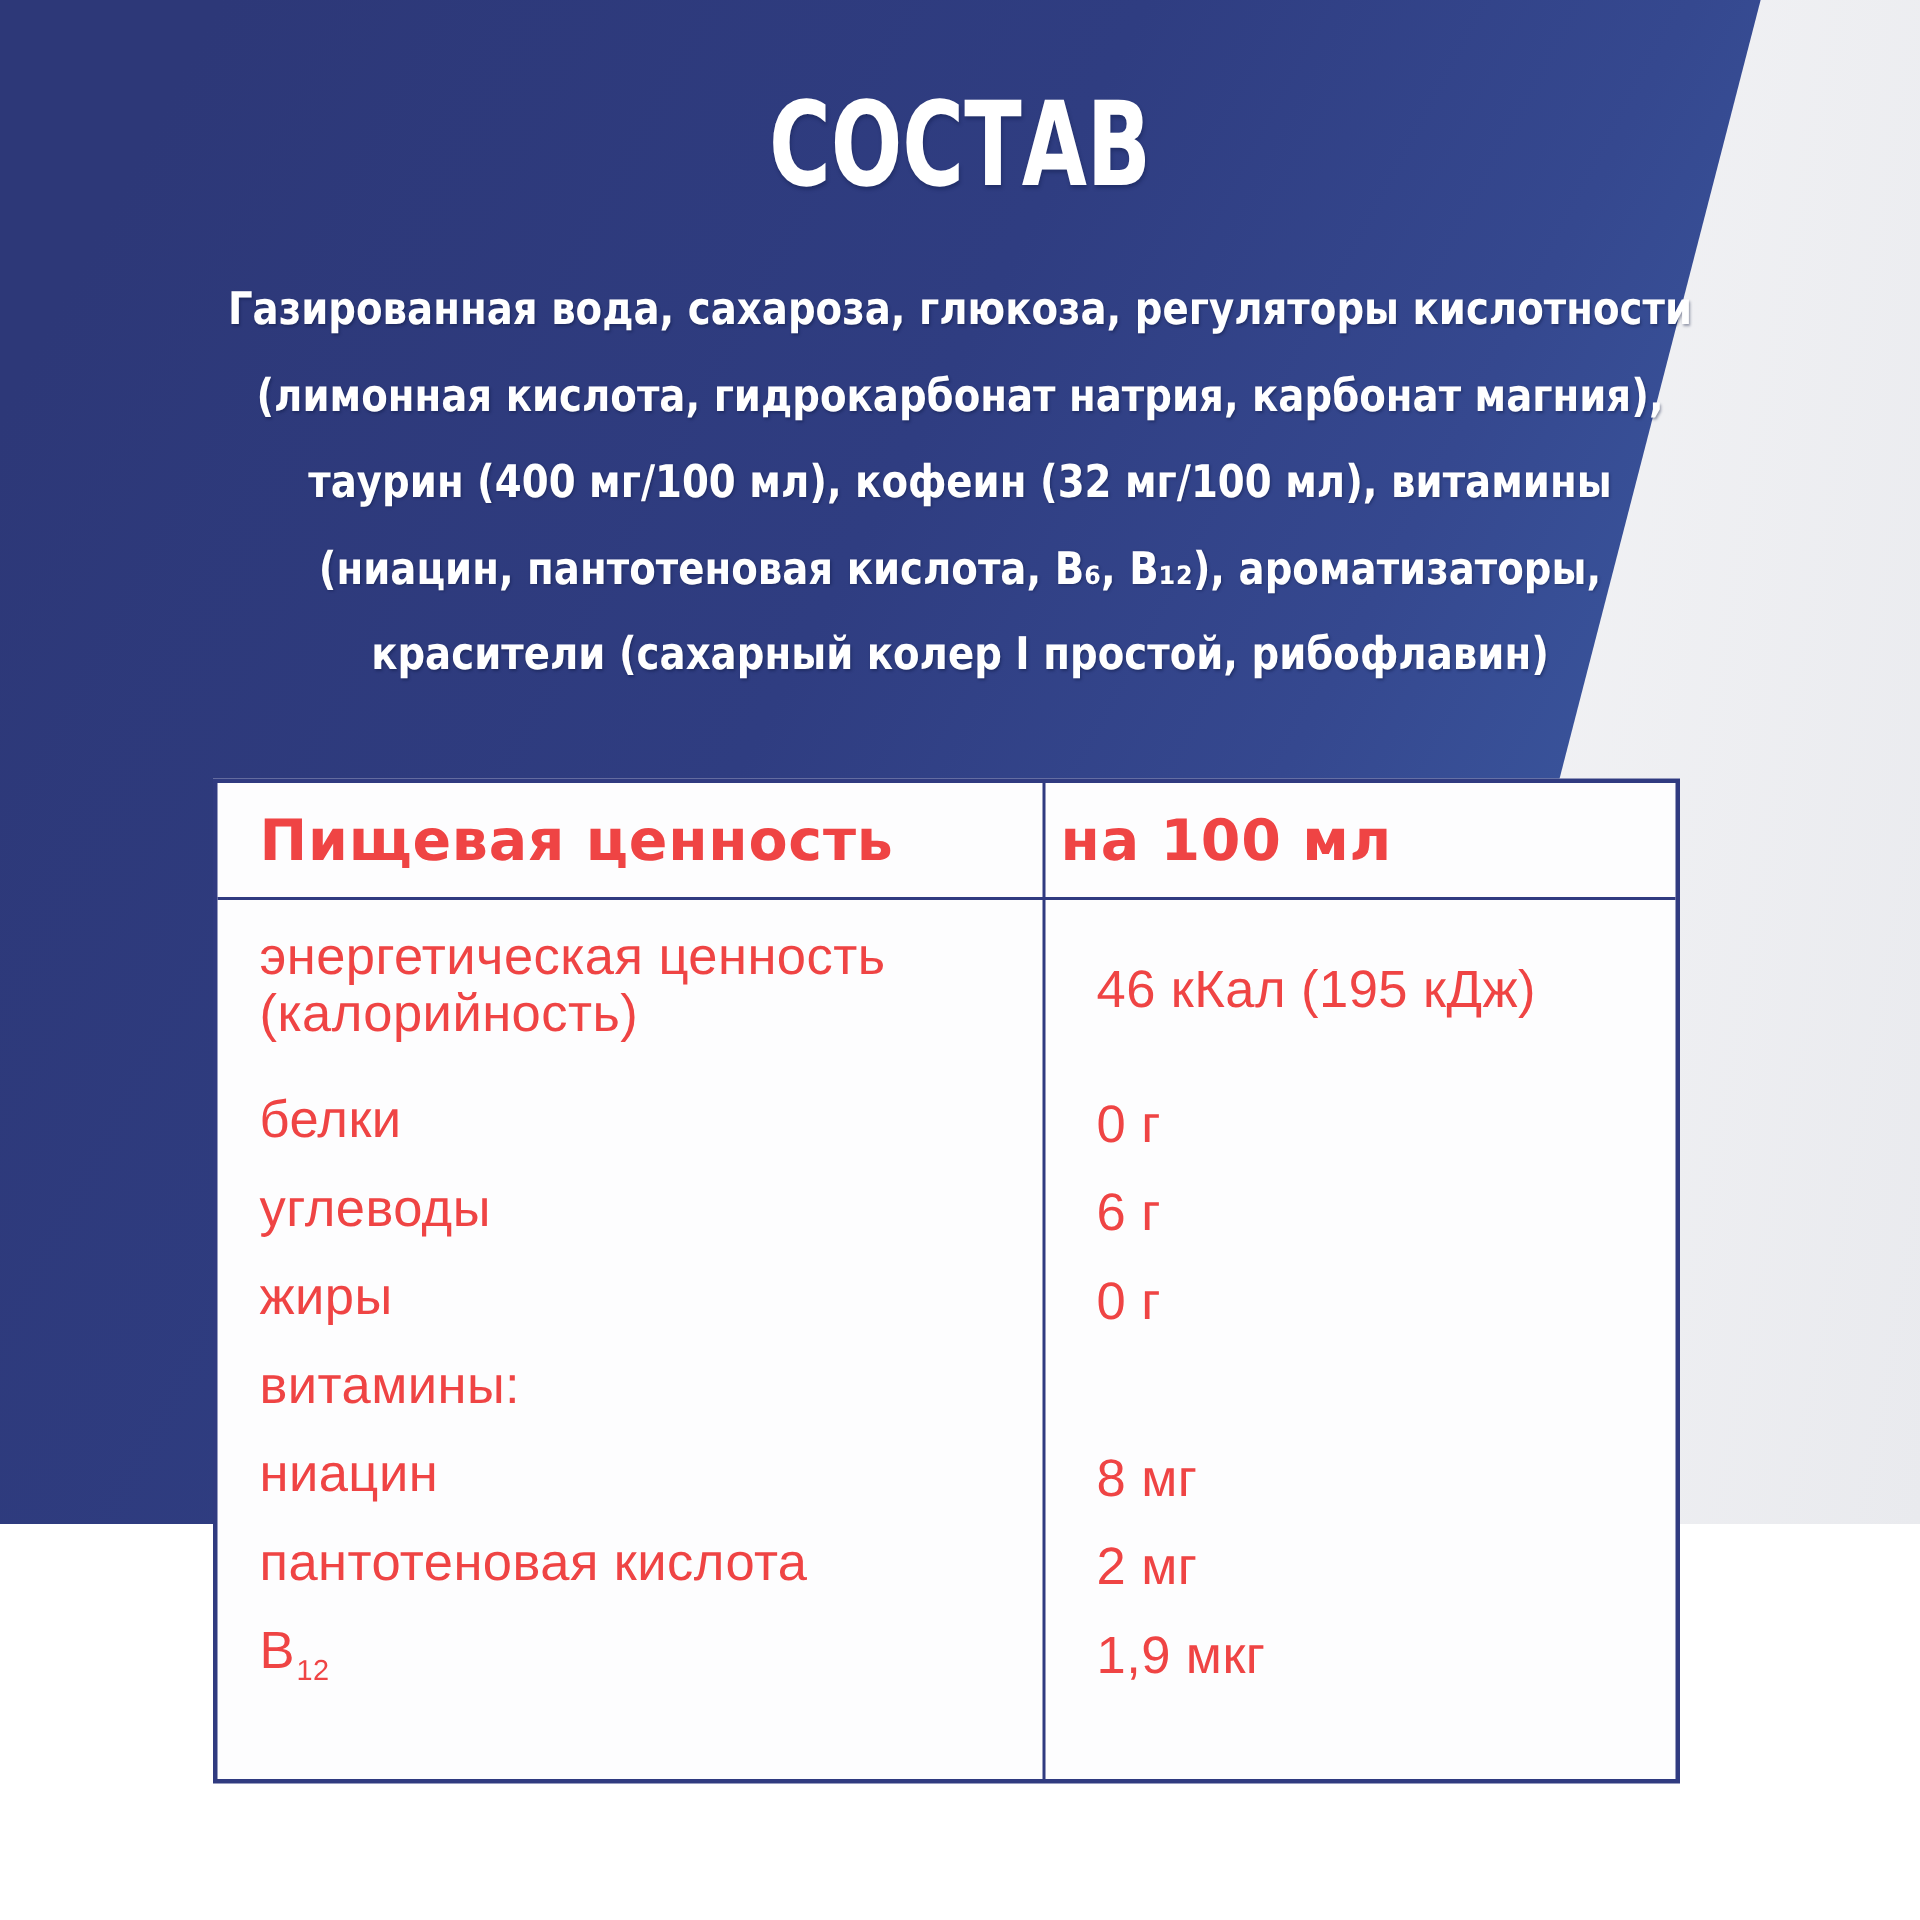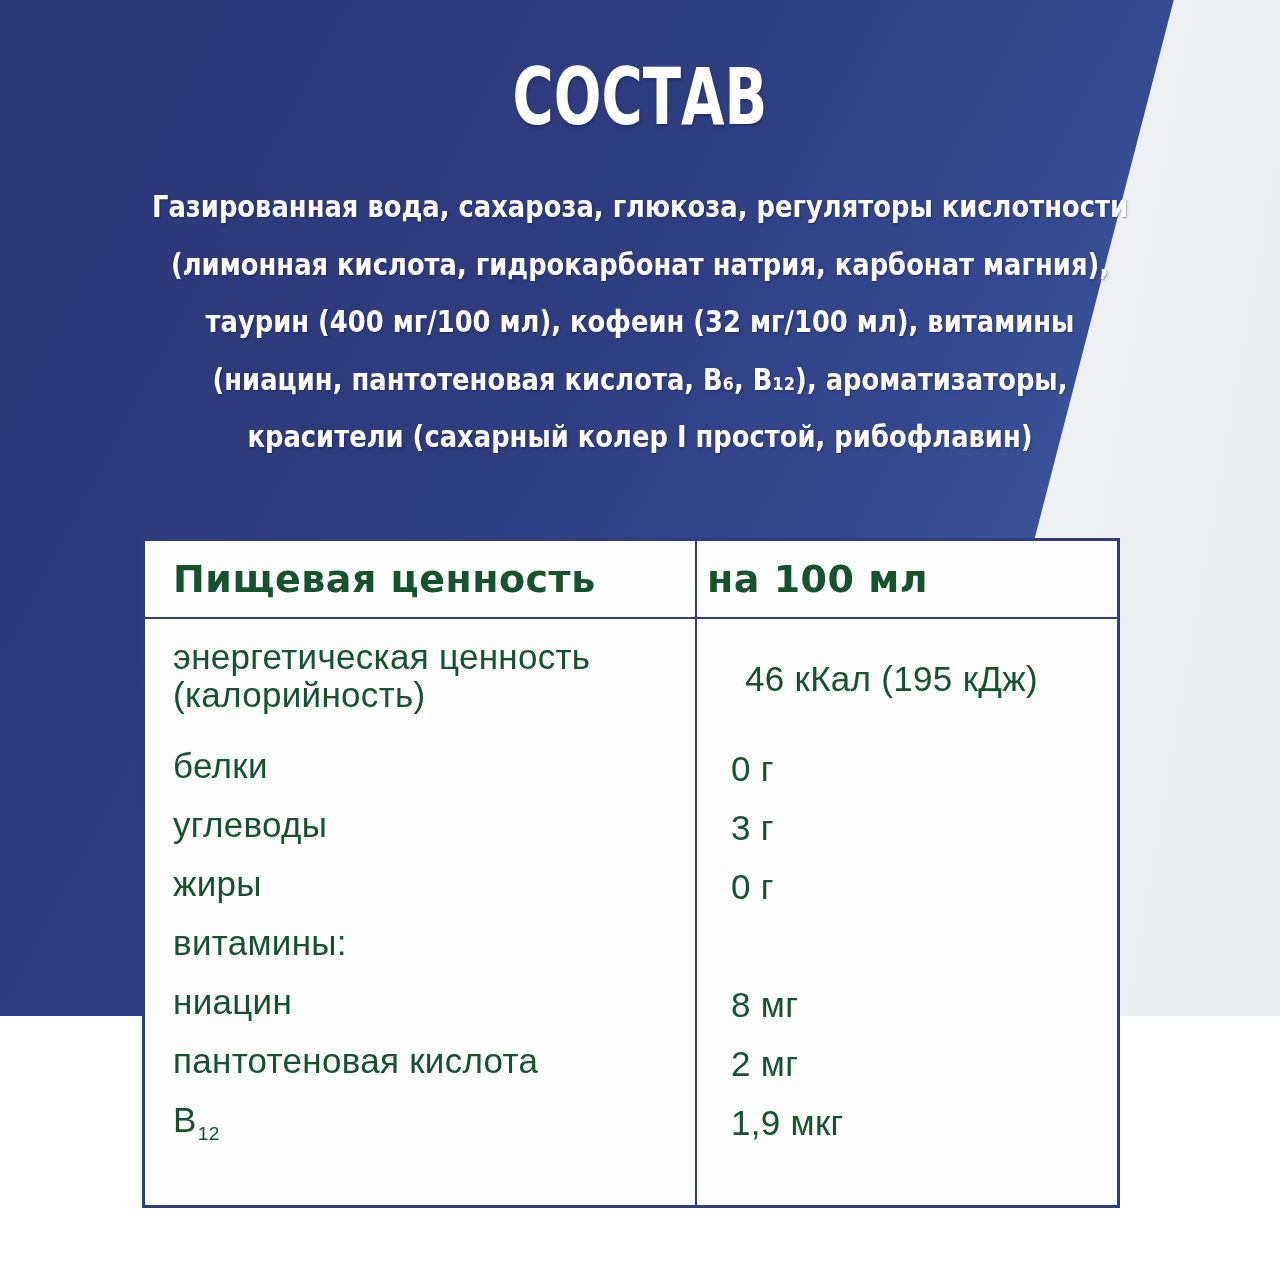--- a/index.html
+++ b/index.html
@@ -42,26 +42,26 @@
     font-size: 30px;
     line-height: 57.5px;
     transform: scaleX(0.86);
     transform-origin: 50% 0%;
     text-shadow: 1px 1px 2px rgba(10,20,60,0.4);
   }
   .ingredients .line { white-space: nowrap; }
   
   .ntable {
     position: absolute;
-    left: 142px; top: 538px;
+    left: 142px; top: 519px;
     width: 978px; height: 670px;
     box-sizing: border-box;
     background: #fdfdfe;
     border: 3px solid #303b80;
-    color: #14532d;
+    color: #ef4444;
   }
   .vdivider {
     position: absolute;
     left: 550px; top: 0; bottom: 0;
     width: 2px;
     background: #303b80;
   }
   .thead {
     display: flex;
     height: 76px;
@@ -76,21 +76,21 @@
   .trow {
     display: flex;
     align-items: center;
     font-family: "Liberation Sans", sans-serif;
     font-weight: 400;
     font-size: 35px;
     letter-spacing: 0.3px;
   }
   .trow .c1 { width: 550px; box-sizing: border-box; padding-left: 28px; line-height: 1.1; }
   .trow .c2 { flex: 1; box-sizing: border-box; padding-left: 36px; }
-  .row-energy { height: 120px; gap: 14px; }
+  .row-energy { height: 120px; }
   .row-std { height: 59px; }
   .sub {
     font-size: 0.55em;
     vertical-align: -0.45em;
     margin-left: 1px;
   }
 </style>
 </head>
 <body>
 
@@ -120,21 +120,21 @@
       <div class="c2">46 кКал (195 кДж)</div>
     </div>
 
     <div class="trow row-std">
       <div class="c1"><span>белки</span><span class="sub"></span></div>
       <div class="c2">0 г</div>
     </div>
 
     <div class="trow row-std">
       <div class="c1"><span>углеводы</span><span class="sub"></span></div>
-      <div class="c2">3 г</div>
+      <div class="c2">6 г</div>
     </div>
 
     <div class="trow row-std">
       <div class="c1"><span>жиры</span><span class="sub"></span></div>
       <div class="c2">0 г</div>
     </div>
 
     <div class="trow row-std">
       <div class="c1"><span>витамины:</span><span class="sub"></span></div>
       <div class="c2"></div>

